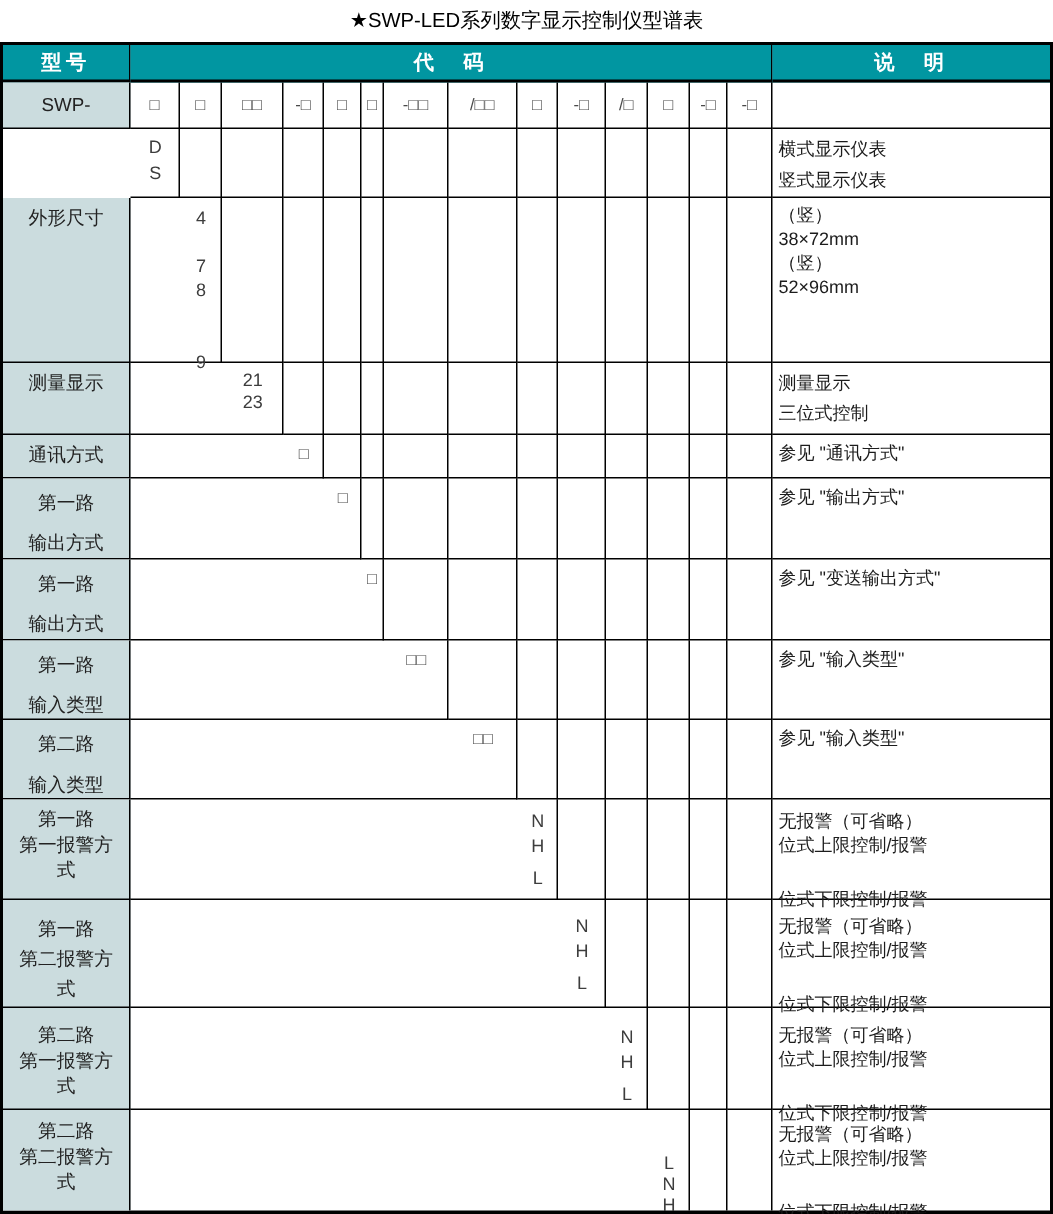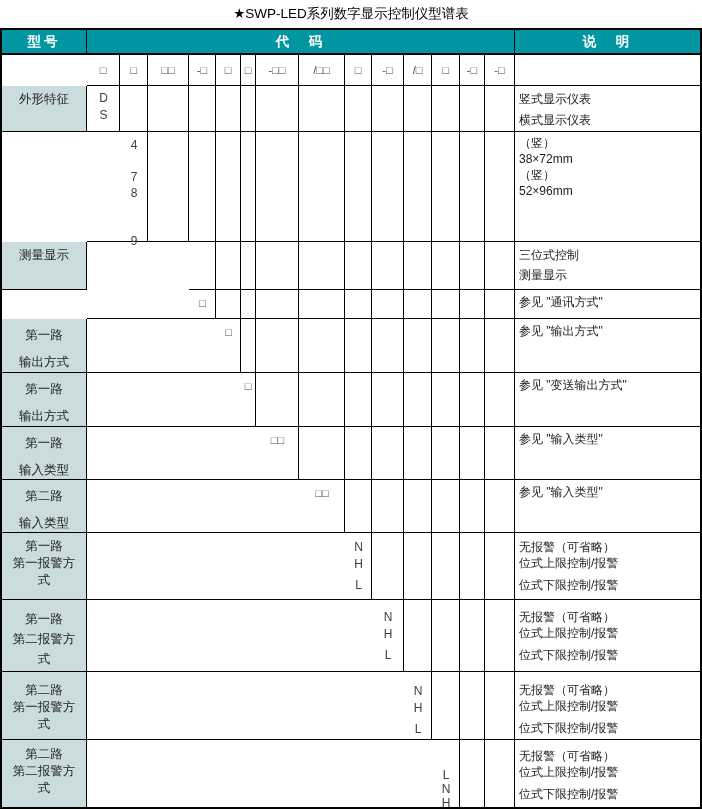--- a/index.html
+++ b/index.html
@@ -31,77 +31,78 @@
   .cl{height:16px;line-height:16px;}
   .cl17{height:17px;line-height:17px;}
   .cl15{height:15px;line-height:15px;}
   .cl14{height:14px;line-height:14px;}
   .sq{font-size:11px;color:#4a4a4a;}
   .dc{border-bottom:1px solid #000;padding:3px 2px 0 4px;font-size:12px;color:#1c1c1c;box-sizing:border-box;}
   .dl21{height:21px;line-height:21px;}
   .dl20{height:20px;line-height:20px;}
   .dl16{height:16px;line-height:16px;}
   .dl18{height:18px;line-height:18px;}
-  .g6{margin-top:6px;}
+  .g6{margin-top:20px;}
   .g4{margin-top:4px;}
   .nr{border-right:none !important;}
   .nb{border-bottom:none !important;}
 </style>
 </head>
 <body>
 
 <div class="title">★SWP-LED系列数字显示控制仪型谱表</div>
 
 <div class="tbl">
 
   <div class="hc" style="grid-area:1/1/2/2">型号</div>
   <div class="hc" style="grid-area:1/2/2/16">代　码</div>
   <div class="hc nr" style="grid-area:1/16/2/17">说　明</div>
 
+  <div class="lb lbc" style="grid-area:2/1/3/2">SWP-</div>
   <div class="cc ph" style="grid-area:2/2/3/3">□</div>
   <div class="cc ph" style="grid-area:2/3/3/4">□</div>
   <div class="cc ph" style="grid-area:2/4/3/5">□□</div>
   <div class="cc ph" style="grid-area:2/5/3/6">-□</div>
   <div class="cc ph" style="grid-area:2/6/3/7">□</div>
   <div class="cc ph" style="grid-area:2/7/3/8">□</div>
   <div class="cc ph" style="grid-area:2/8/3/9">-□□</div>
   <div class="cc ph" style="grid-area:2/9/3/10">/□□</div>
   <div class="cc ph" style="grid-area:2/10/3/11">□</div>
   <div class="cc ph" style="grid-area:2/11/3/12">-□</div>
   <div class="cc ph" style="grid-area:2/12/3/13">/□</div>
   <div class="cc ph" style="grid-area:2/13/3/14">□</div>
   <div class="cc ph" style="grid-area:2/14/3/15">-□</div>
   <div class="cc ph" style="grid-area:2/15/3/16">-□</div>
   <div class="cc nr" style="grid-area:2/16/3/17"></div>
 
-  <div class="lb l1" style="grid-area:3/1/4/2">外形特征</div>
   <div class="mg" style="grid-area:3/2/4/3">
     <div class="slot" style="width:31px;padding-top:4px">
       <div class="cl17">D</div>
       <div class="cl17">S</div>
     </div>
   </div>
   <div class="ec" style="grid-area:3/3/4/4"></div>
   <div class="ec" style="grid-area:3/4/4/5"></div>
   <div class="ec" style="grid-area:3/5/4/6"></div>
   <div class="ec" style="grid-area:3/6/4/7"></div>
   <div class="ec" style="grid-area:3/7/4/8"></div>
   <div class="ec" style="grid-area:3/8/4/9"></div>
   <div class="ec" style="grid-area:3/9/4/10"></div>
   <div class="ec" style="grid-area:3/10/4/11"></div>
   <div class="ec" style="grid-area:3/11/4/12"></div>
   <div class="ec" style="grid-area:3/12/4/13"></div>
   <div class="ec" style="grid-area:3/13/4/14"></div>
   <div class="ec" style="grid-area:3/14/4/15"></div>
   <div class="ec" style="grid-area:3/15/4/16"></div>
   <div class="dc nr" style="grid-area:3/16/4/17">
+    <div class="dl21">横式显示仪表</div>
     <div class="dl21">竖式显示仪表</div>
-    <div class="dl21">横式显示仪表</div>
-  </div>
-
+  </div>
+
+  <div class="lb l1" style="grid-area:4/1/5/2">外形尺寸</div>
   <div class="mg" style="grid-area:4/2/5/4">
     <div class="slot" style="width:26px;padding-top:5px">
       <div class="cl">4</div>
       <div class="cl"></div>
       <div class="cl">7</div>
       <div class="cl">8</div>
       <div class="cl"></div>
       <div class="cl"></div>
       <div class="cl">9</div>
     </div>
@@ -119,36 +120,43 @@
   <div class="ec" style="grid-area:4/14/5/15"></div>
   <div class="ec" style="grid-area:4/15/5/16"></div>
   <div class="dc nr" style="grid-area:4/16/5/17">
     <div class="dl16">（竖）</div>
     <div class="dl16">38×72mm</div>
     <div class="dl16">（竖）</div>
     <div class="dl16">52×96mm</div>
   </div>
 
   <div class="lb l1" style="grid-area:5/1/6/2">测量显示</div>
+  <div class="mg" style="grid-area:5/2/6/5">
+    <div class="slot" style="width:39px;padding-top:4px">
+      <div class="cl15">21</div>
+      <div class="cl15">23</div>
+    </div>
+  </div>
   <div class="ec" style="grid-area:5/5/6/6"></div>
   <div class="ec" style="grid-area:5/6/6/7"></div>
   <div class="ec" style="grid-area:5/7/6/8"></div>
   <div class="ec" style="grid-area:5/8/6/9"></div>
   <div class="ec" style="grid-area:5/9/6/10"></div>
   <div class="ec" style="grid-area:5/10/6/11"></div>
   <div class="ec" style="grid-area:5/11/6/12"></div>
   <div class="ec" style="grid-area:5/12/6/13"></div>
   <div class="ec" style="grid-area:5/13/6/14"></div>
   <div class="ec" style="grid-area:5/14/6/15"></div>
   <div class="ec" style="grid-area:5/15/6/16"></div>
   <div class="dc nr" style="grid-area:5/16/6/17">
+    <div class="dl20">测量显示</div>
     <div class="dl20">三位式控制</div>
-    <div class="dl20">测量显示</div>
-  </div>
-
+  </div>
+
+  <div class="lb l1" style="grid-area:6/1/7/2">通讯方式</div>
   <div class="mg" style="grid-area:6/2/7/6">
     <div class="slot sq" style="width:25px;padding-top:6px">
       <div class="cl14">□</div>
     </div>
   </div>
   <div class="ec" style="grid-area:6/6/7/7"></div>
   <div class="ec" style="grid-area:6/7/7/8"></div>
   <div class="ec" style="grid-area:6/8/7/9"></div>
   <div class="ec" style="grid-area:6/9/7/10"></div>
   <div class="ec" style="grid-area:6/10/7/11"></div>

